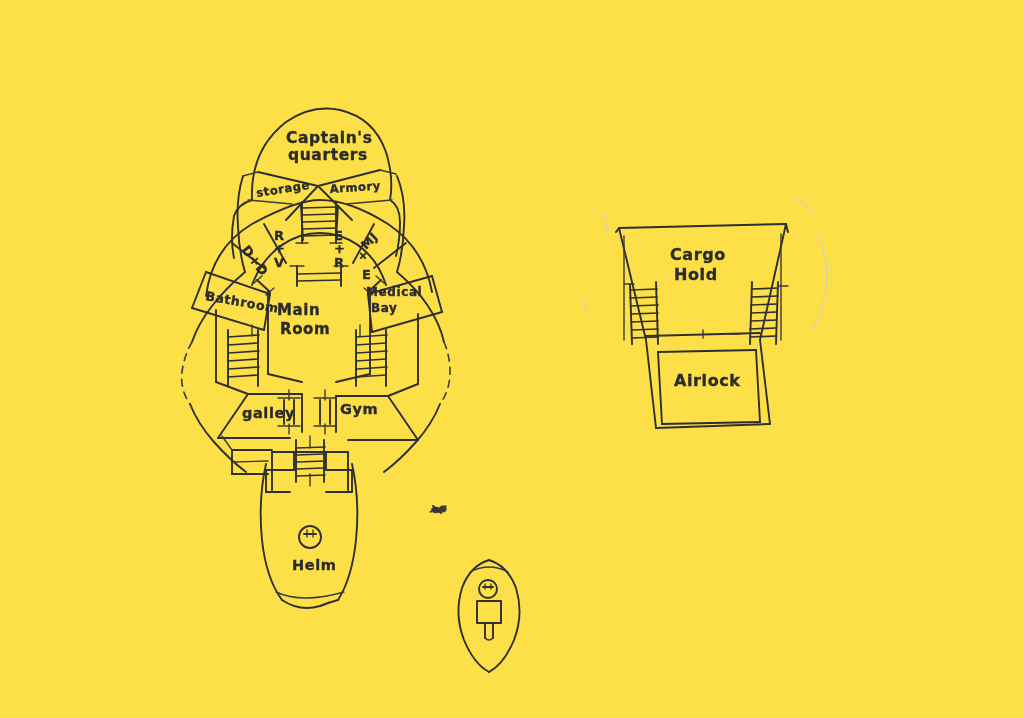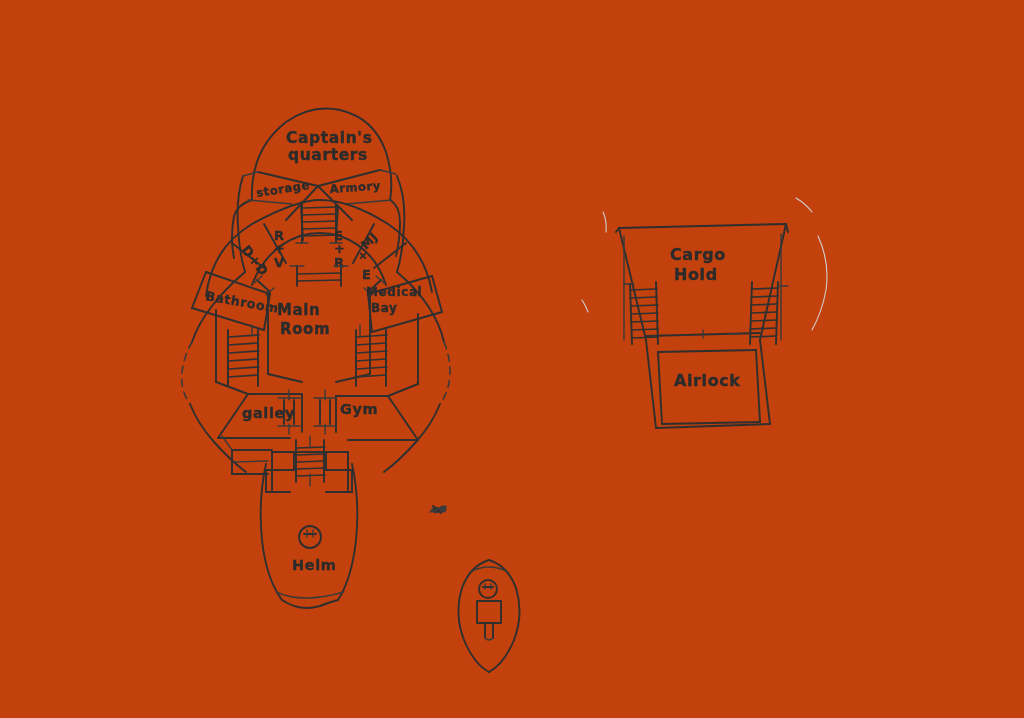--- a/index.html
+++ b/index.html
@@ -5,21 +5,21 @@
 <style>
   html, body {
     margin: 0;
     padding: 0;
     background: #ffffff;
   }
   #sheet {
     position: relative;
     width: 1024px;
     height: 718px;
-    background: #c2410c;
+    background: #fde047;
     overflow: hidden;
     font-family: "DejaVu Sans", sans-serif;
     text-decoration: underline;
   }
   #sheet svg {
     position: absolute;
     top: 0;
     left: 0;
     width: 1024px;
     height: 718px;

